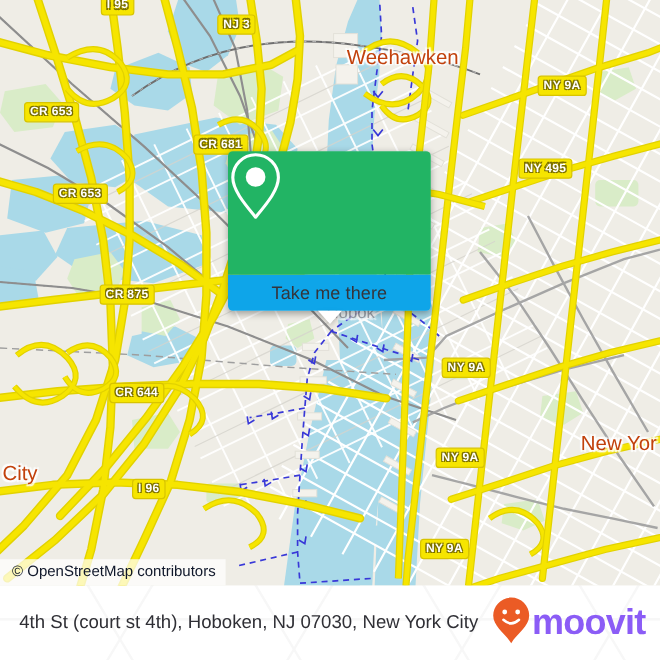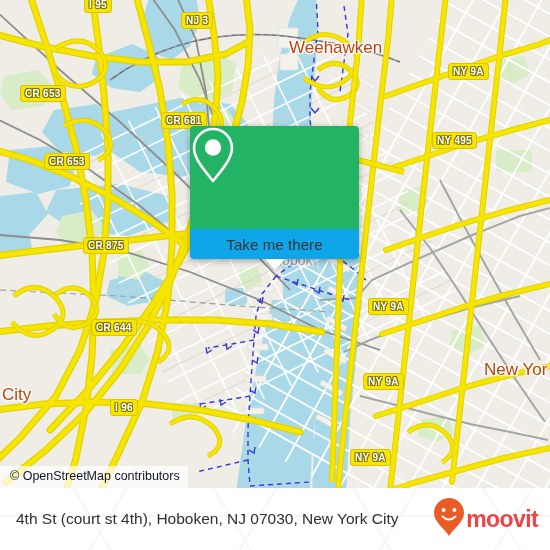--- a/index.html
+++ b/index.html
@@ -114,22 +114,22 @@
   }
   #footer-address{
     flex:1;
     color:#2f2f35;
     font-size:15.5px;
     line-height:20px;
     padding-right:10px;
   }
   #brand{display:flex;align-items:center;gap:1px;flex:none;}
   #brand-text{
-    color:#ef4444;
-    font-size:23px;
+    color:#8b5cf6;
+    font-size:30px;
     font-weight:bold;
     letter-spacing:-0.6px;
     line-height:30px;
   }
 </style>
 </head>
 <body>
 
 <div id="app">
 

